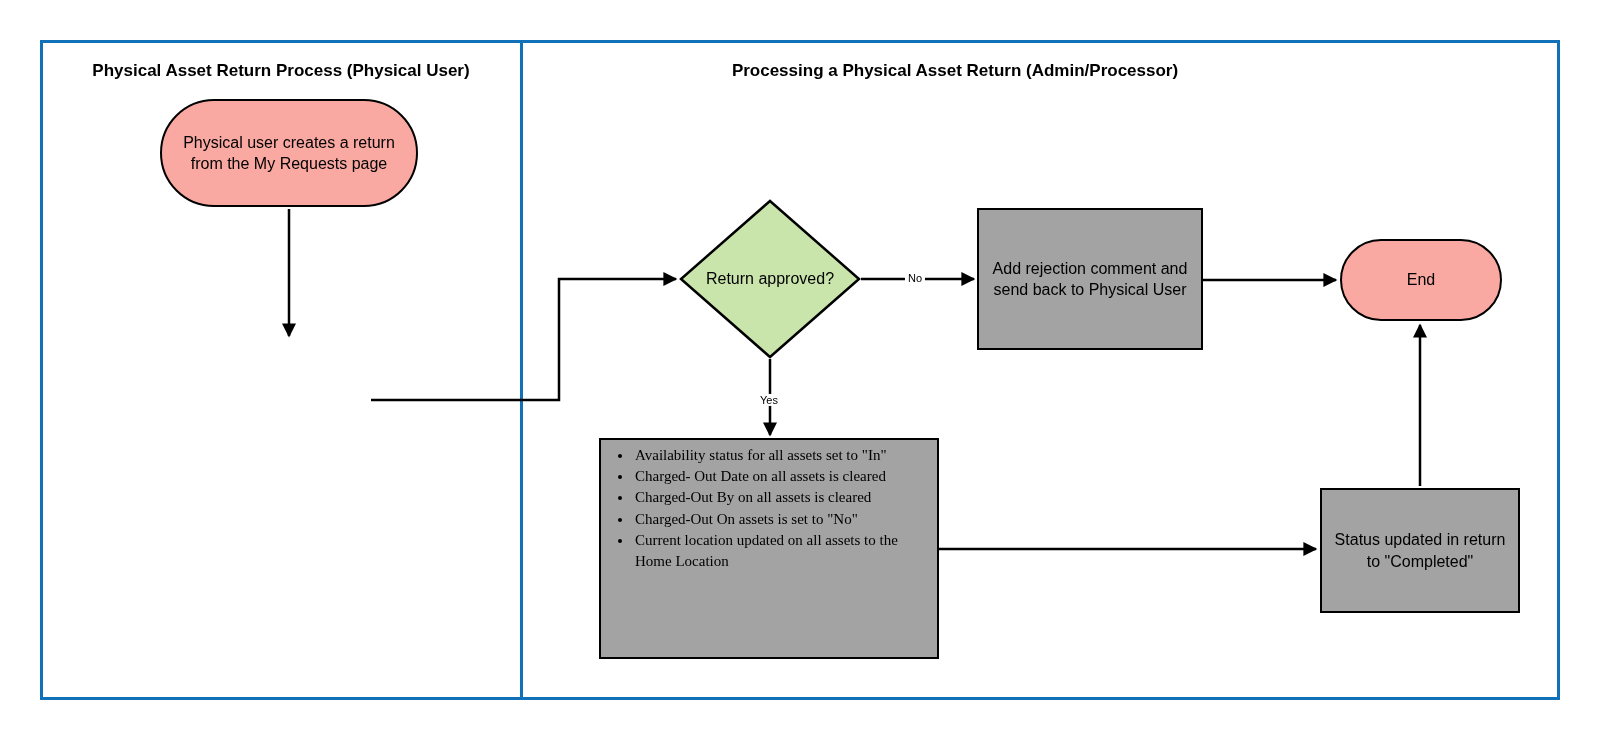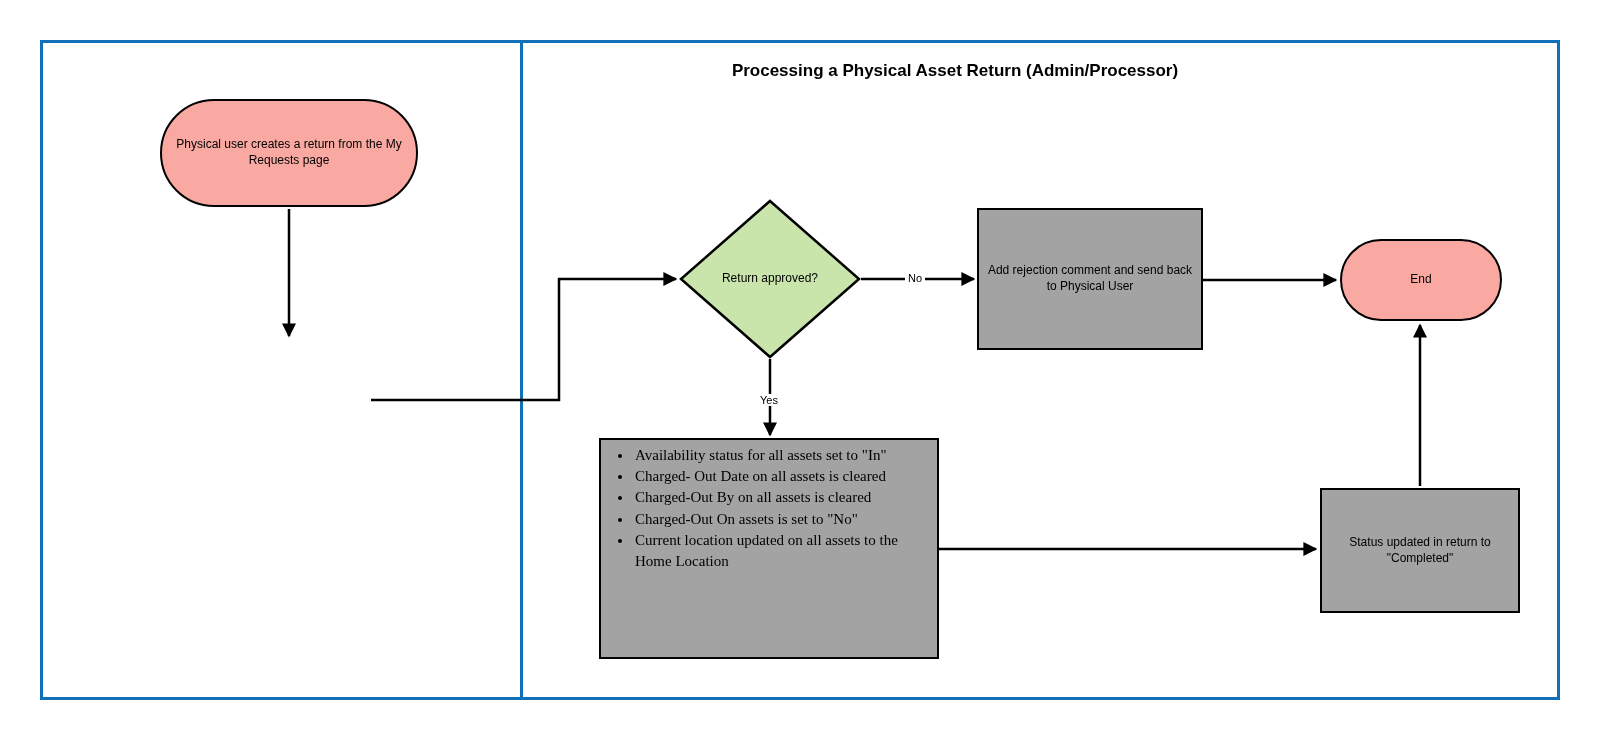--- a/index.html
+++ b/index.html
@@ -46,21 +46,21 @@
     width: 1600px; height: 740px;
   }
 
   .node {
     position: absolute;
     box-sizing: border-box;
     display: flex;
     align-items: center;
     justify-content: center;
     text-align: center;
-    font-size: 12px;
+    font-size: 16px;
     line-height: 1.32;
     color: #000;
   }
   .terminator {
     background: #f9a9a1;
     border: 2.5px solid #000;
   }
   .process {
     background: #a3a3a3;
     border: 2.5px solid #000;
@@ -143,20 +143,21 @@
   .edge-label.yes { left: 769px; top: 400px; }
 </style>
 </head>
 <body>
 
 <div class="canvas">
 
   <div class="frame"></div>
   <div class="lane-divider"></div>
 
+  <div class="lane-title left">Physical Asset Return Process (Physical User)</div>
 
   <div class="lane-title right">Processing a Physical Asset Return (Admin/Processor)</div>
 
   <svg class="connectors" viewBox="0 0 1600 740" xmlns="http://www.w3.org/2000/svg">
     <defs>
       <marker id="arrow" markerUnits="userSpaceOnUse" markerWidth="16" markerHeight="14" viewBox="0 0 10 10" refX="9" refY="5" orient="auto">
         <path d="M0,0 L10,5 L0,10 Z" fill="#000000"></path>
       </marker>
     </defs>
     <path d="M289,209 V336" fill="none" stroke="#000" stroke-width="2.5" marker-end="url(#arrow)"></path>

